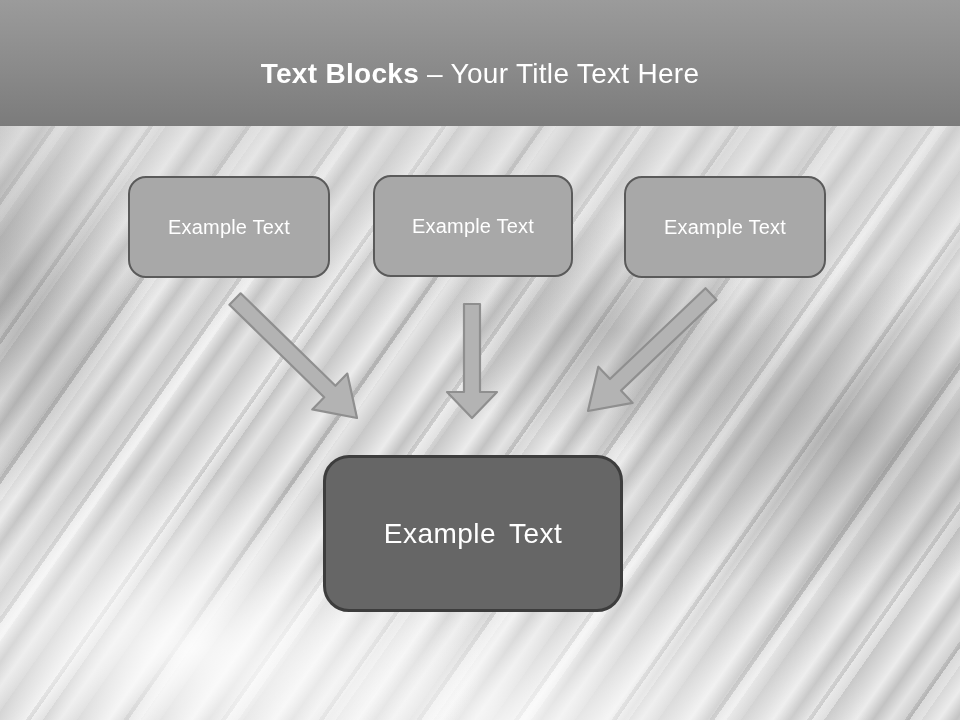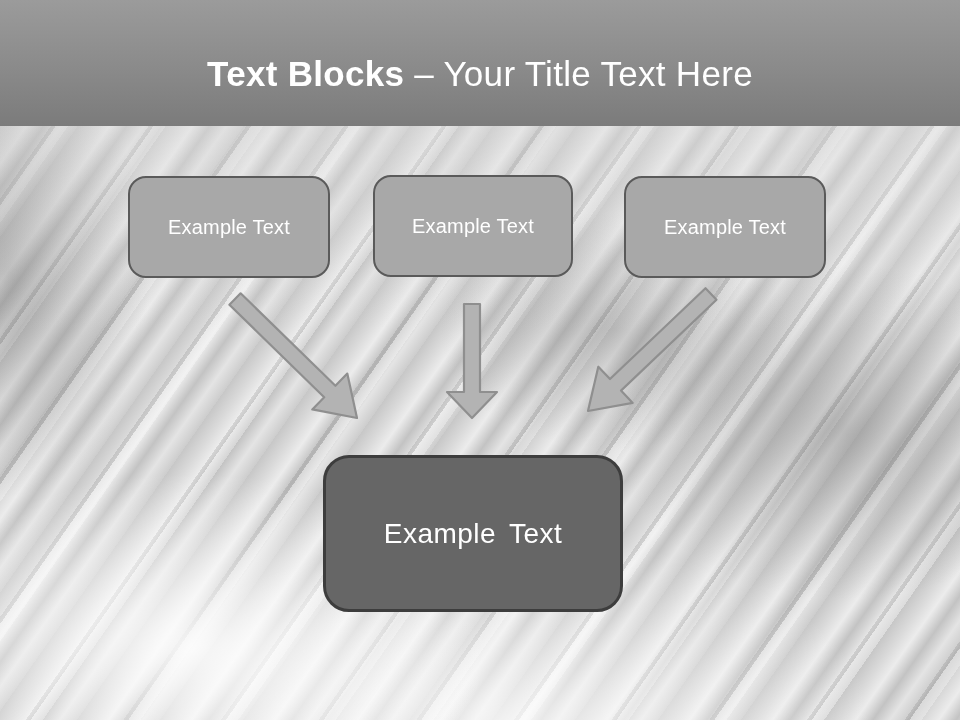--- a/index.html
+++ b/index.html
@@ -24,21 +24,21 @@
         #c7c7c7 0px, #dadada 14px, #ececec 26px,
         #c3c3c3 40px, #e4e4e4 54px, #cdcdcd 68px);
   }
   
   .title-bar{
     position:absolute;top:0;left:0;right:0;height:126px;box-sizing:border-box;
     background:linear-gradient(180deg, var(--header_top,#9e9e9e) 0%, #8a8a8a 55%, var(--header_bottom,#7b7b7b) 100%);
     display:flex;align-items:center;justify-content:center;padding-top:22px;
   }
   .title-bar h1{
-    margin:16px;color:var(--text,#ffffff);font-size:35px;font-weight:400;
+    margin:16px;color:var(--text,#ffffff);font-size:28px;font-weight:400;
     letter-spacing:0.3px;white-space:pre;
   }
   .title-emph{font-weight:700;}
   
   .src-box{
     position:absolute;width:202px;height:102px;box-sizing:border-box;
     background:var(--box_fill,#a8a8a8);
     border:2.5px solid var(--box_border,#5a5a5a);border-radius:18px;
     display:flex;align-items:center;justify-content:center;
     color:var(--text,#ffffff);font-size:20px;letter-spacing:0.2px;

